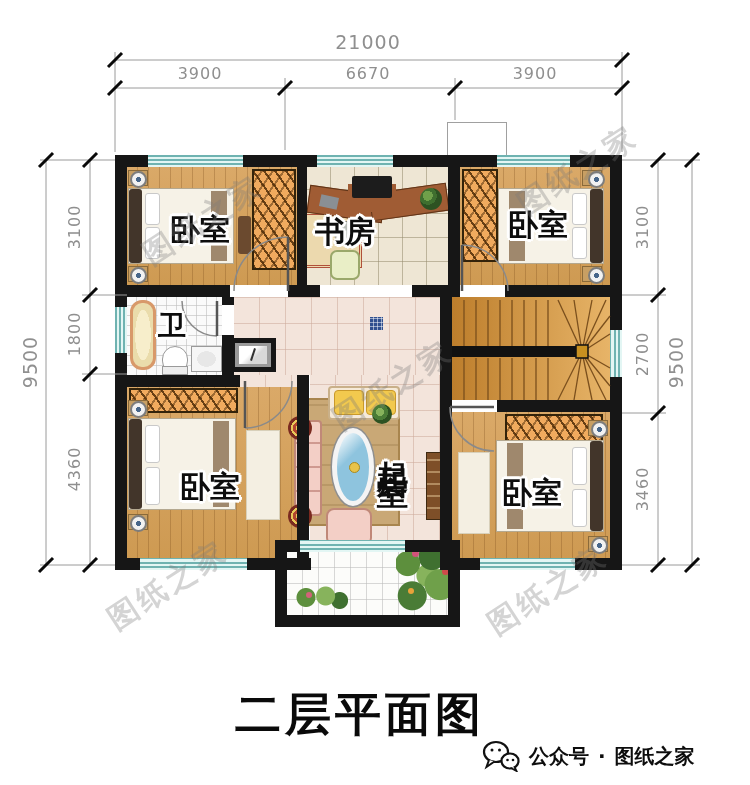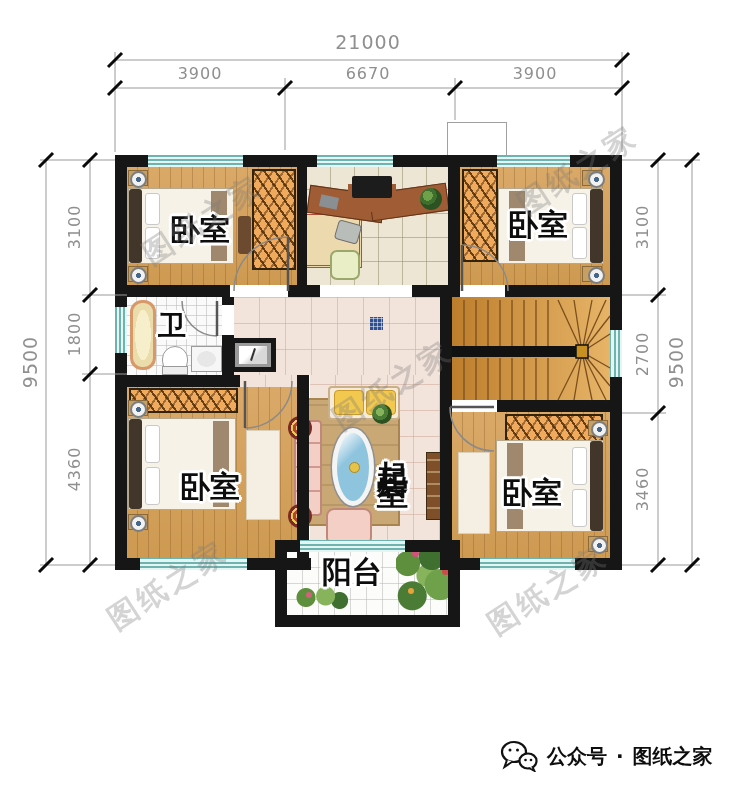--- a/index.html
+++ b/index.html
@@ -269,48 +269,49 @@
       <line x1="651" y1="167" x2="665" y2="153"></line>
         <line x1="651" y1="302" x2="665" y2="288"></line>
       <line x1="651" y1="420" x2="665" y2="406"></line>
         <line x1="651" y1="572" x2="665" y2="558"></line>
       <line x1="685" y1="167" x2="699" y2="153"></line>
         <line x1="685" y1="572" x2="699" y2="558"></line>
     </g>
   </svg>
 
   <div class="label" style="left:200px;top:230px;font-size:30px;">卧室</div>
+  <div class="label" style="left:345px;top:232px;font-size:30px;">书房</div>
   <div class="label" style="left:538px;top:225px;font-size:30px;">卧室</div>
   <div class="label" style="left:172px;top:326px;font-size:28px;">卫</div>
   <div class="label vert" style="left:393px;top:446px;font-size:32px;">起居室</div>
   <div class="label" style="left:210px;top:487px;font-size:30px;">卧室</div>
   <div class="label" style="left:532px;top:493px;font-size:30px;">卧室</div>
-  <div class="label" style="left:352px;top:572px;font-size:30px;">阳台</div>
 
   <div class="dim" style="left:368px;top:42px;font-size:19px;">21000</div>
   <div class="dim" style="left:200px;top:73px;">3900</div>
   <div class="dim" style="left:368px;top:73px;">6670</div>
   <div class="dim" style="left:535px;top:73px;">3900</div>
   <div class="dim v" style="left:30px;top:362px;font-size:19px;">9500</div>
   <div class="dim v" style="left:74px;top:227px;">3100</div>
   <div class="dim v" style="left:74px;top:334px;">1800</div>
   <div class="dim v" style="left:74px;top:469px;">4360</div>
   <div class="dim v" style="left:642px;top:227px;">3100</div>
   <div class="dim v" style="left:642px;top:354px;">2700</div>
   <div class="dim v" style="left:642px;top:489px;">3460</div>
   <div class="dim v" style="left:676px;top:362px;font-size:19px;">9500</div>
 
   <div class="wm" style="left:135px;top:200px;">图纸之家</div>
   <div class="wm" style="left:510px;top:150px;">图纸之家</div>
   <div class="wm" style="left:325px;top:365px;">图纸之家</div>
   <div class="wm" style="left:100px;top:565px;">图纸之家</div>
   <div class="wm" style="left:480px;top:570px;">图纸之家</div>
 
-
-  <div class="footer" style="left:500px;top:740px;">
+  <div class="title" style="left:360px;top:715px;">二层平面图</div>
+
+  <div class="footer" style="left:482px;top:740px;">
     <span style="display:inline-flex;">
       <svg width="38" height="32" viewBox="0 0 38 32">
         <ellipse cx="14" cy="12" rx="12" ry="10" fill="#fff" stroke="#111" stroke-width="2.2"></ellipse>
         <path d="M7,20 L4.5,27 L12.5,21.5" fill="#fff" stroke="#111" stroke-width="2"></path>
         <circle cx="10" cy="10" r="1.5" fill="#111"></circle>
         <circle cx="17.5" cy="10" r="1.5" fill="#111"></circle>
         <ellipse cx="28" cy="21" rx="8.5" ry="7.5" fill="#fff" stroke="#111" stroke-width="2.2"></ellipse>
         <path d="M32.5,27 L34.5,31 L28.5,27.8" fill="#fff" stroke="#111" stroke-width="1.8"></path>
         <circle cx="25.5" cy="20" r="1.3" fill="#111"></circle>
         <circle cx="31" cy="20" r="1.3" fill="#111"></circle>

